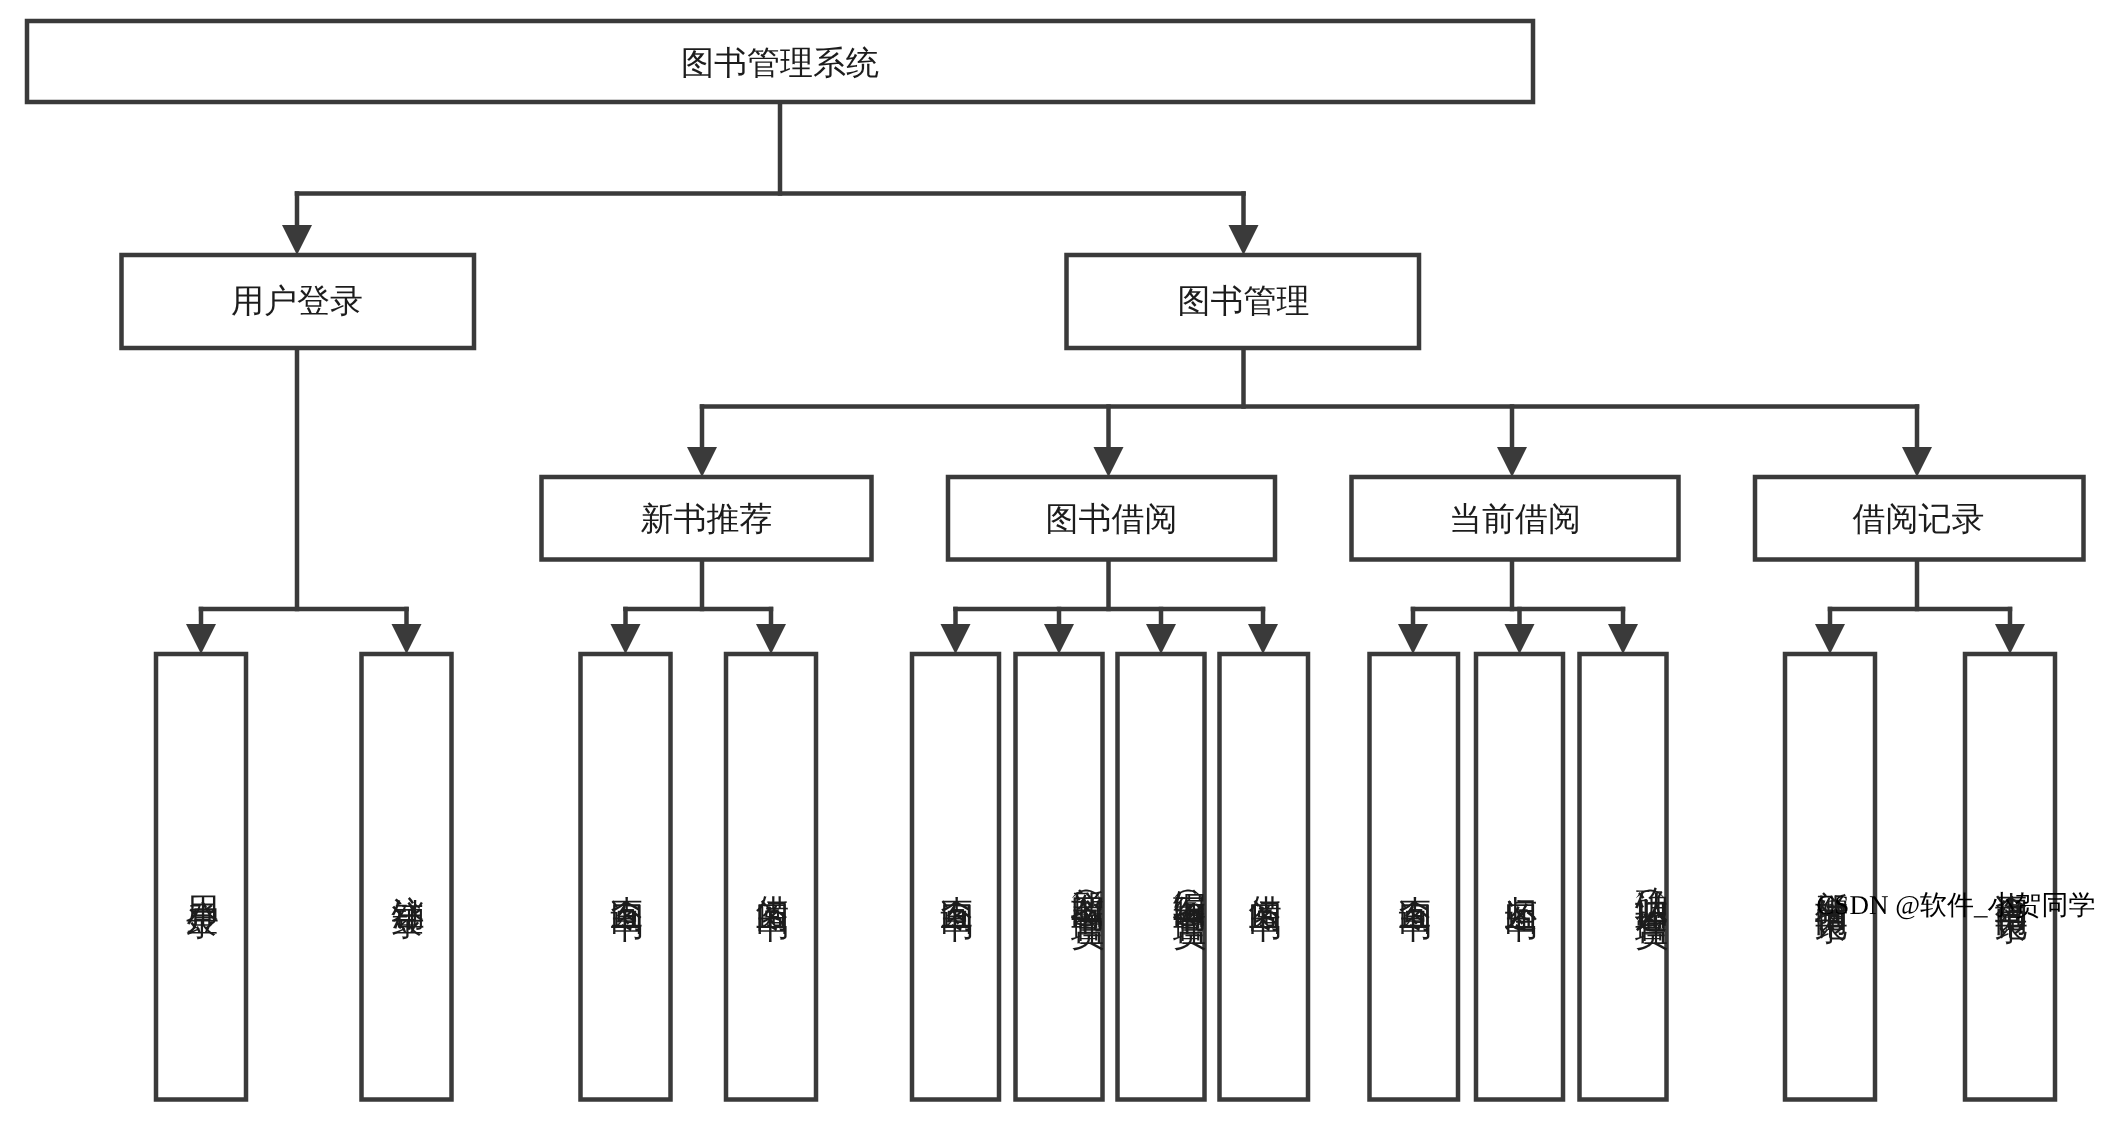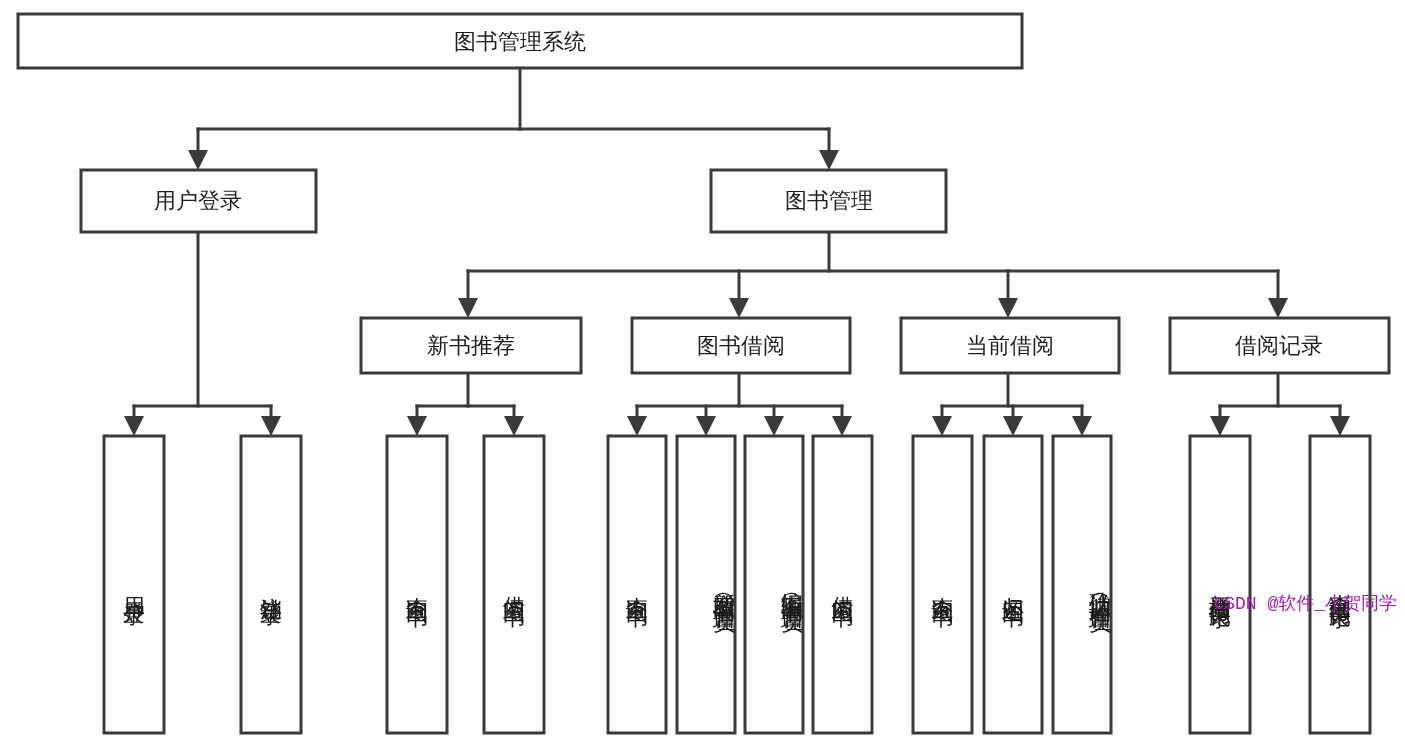--- a/index.html
+++ b/index.html
@@ -63,23 +63,23 @@
     white-space: nowrap;
     user-select: none;
   }
   .leaf-label.centered {
     align-items: center;
   }
   .watermark {
     position: absolute;
     right: 8px;
     bottom: 4px;
-    font-family: Liberation Mono, monospace;
+    font-family: Liberation Serif, serif;
     font-size: 18px;
-    color: #a21caf;
+    color: #000000;
     white-space: nowrap;
     user-select: none;
   }
 </style>
 </head>
 <body>
 
 <div id="diagram-root">
 
   <svg class="diagram-canvas" viewBox="0 0 1405 747">

